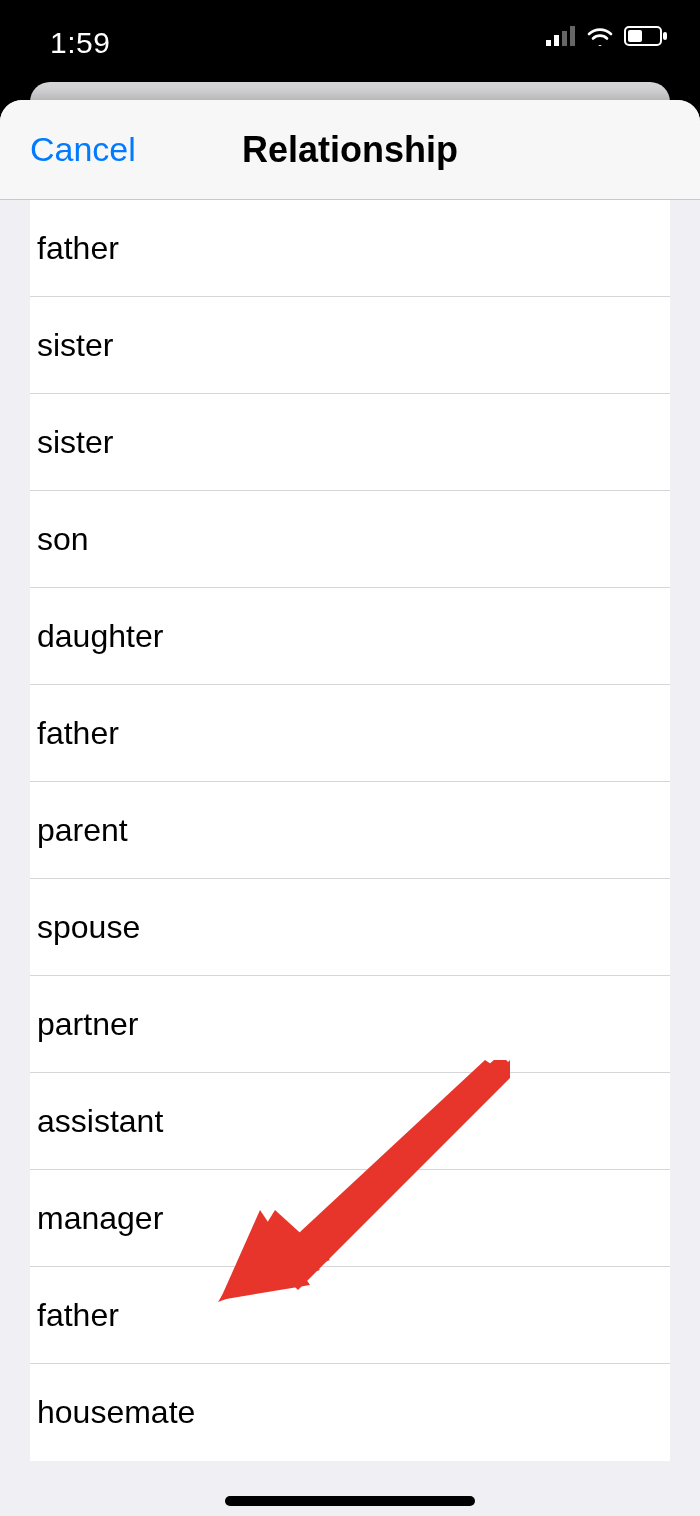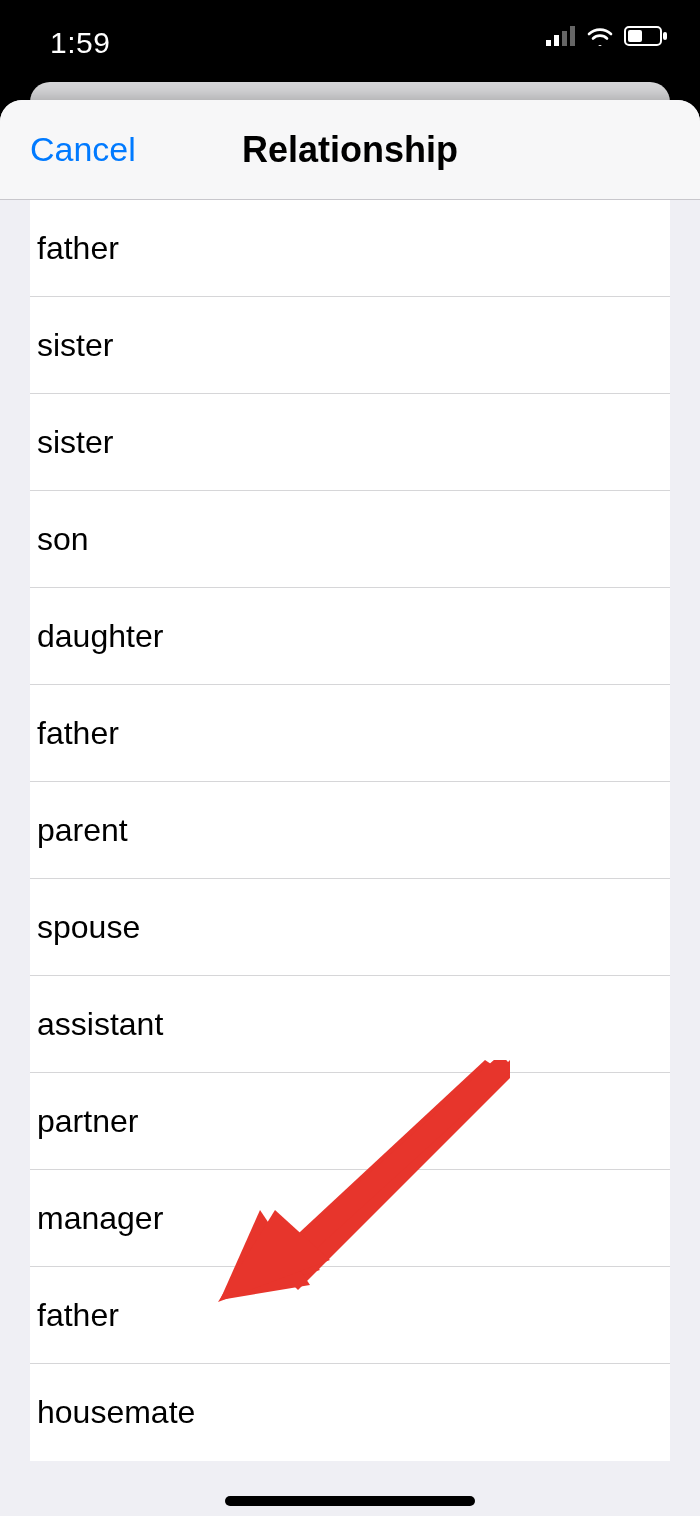--- a/index.html
+++ b/index.html
@@ -190,24 +190,24 @@
         <div class="row">
           <span>father</span>
         </div>
         <div class="row">
           <span>parent</span>
         </div>
         <div class="row">
           <span>spouse</span>
         </div>
         <div class="row">
+          <span>partner</span>
+        </div>
+        <div class="row">
           <span>assistant</span>
-        </div>
-        <div class="row">
-          <span>partner</span>
         </div>
         <div class="row">
           <span>manager</span>
         </div>
         <div class="row">
           <span>father</span>
         </div>
         <div class="row">
           <span>housemate</span>
         </div>

